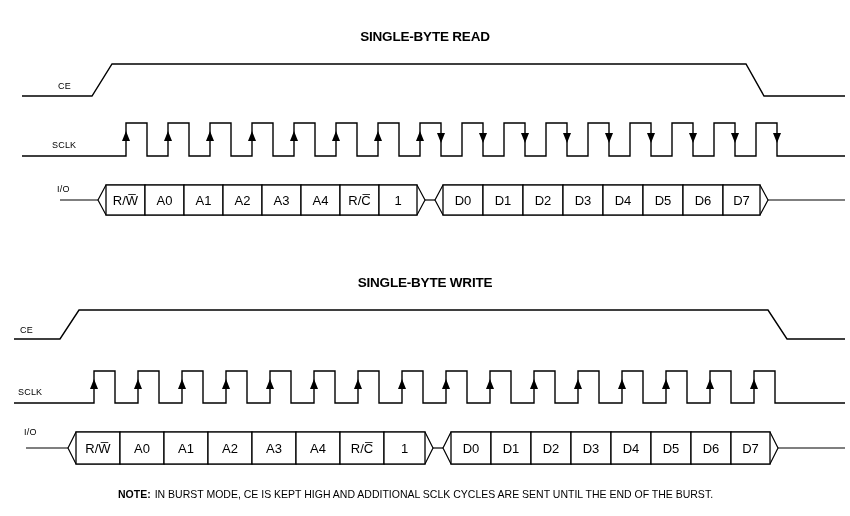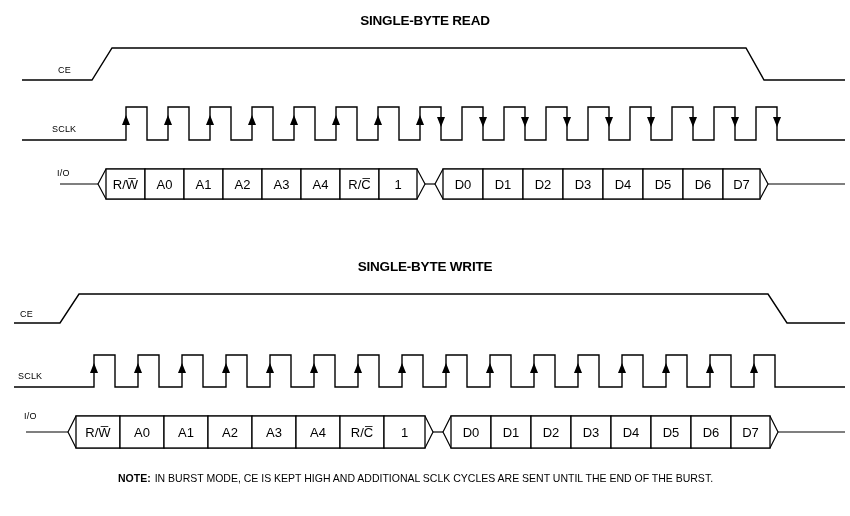--- a/index.html
+++ b/index.html
@@ -10,21 +10,21 @@
   body {
     width: 850px;
     height: 516px;
     position: relative;
     font-family: "Liberation Sans", sans-serif;
     color: #000000;
     overflow: hidden;
   }
   #stage {
     position: absolute;
-    left: 0; top: 1px;
+    left: 0; top: 17px;
     width: 850px;
     height: 372px;
   }
   svg.diagram {
     position: absolute;
     left: 0;
     top: 0;
     width: 850px;
     height: 516px;
   }

